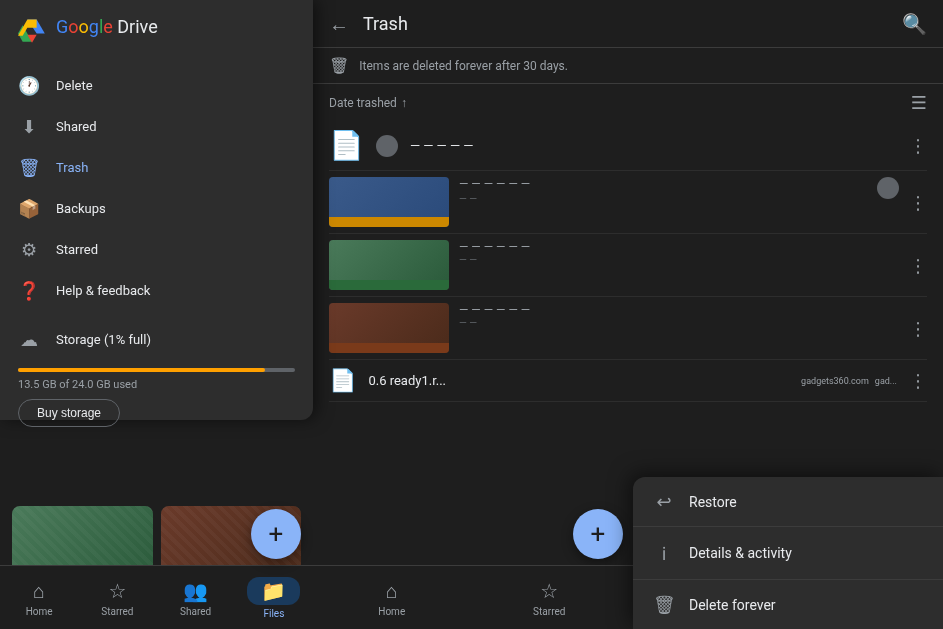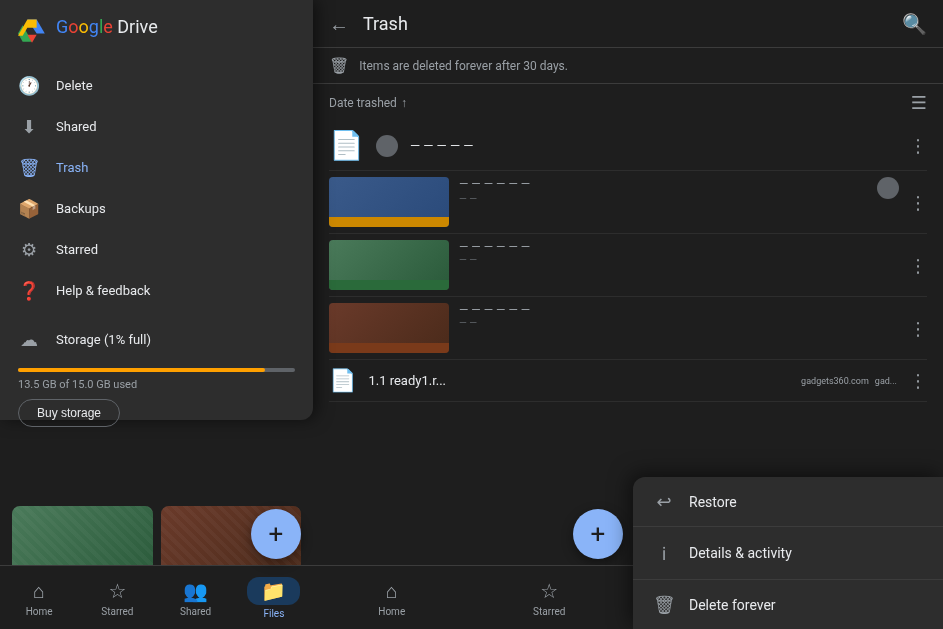--- a/index.html
+++ b/index.html
@@ -597,21 +597,21 @@
   <div class="menu-divider"></div>
 
   <div class="menu-item">
     <span class="mi-icon">☁</span>
     <span>Storage (1% full)</span>
   </div>
   <div class="storage-section">
     <div class="storage-bar-bg">
       <div class="storage-bar-fill"></div>
     </div>
-    <div class="storage-text">13.5 GB of 15.0 GB used</div>
+    <div class="storage-text">13.5 GB of 24.0 GB used</div>
     <button class="btn-buy-storage-menu">Buy storage</button>
   </div>
 </div>
 
 <div class="right-panel">
 
   <div class="trash-header">
     <span class="back-btn">←</span>
     <span class="trash-title">Trash</span>
     <span class="search-icon-btn">🔍</span>
@@ -674,21 +674,21 @@
       </div>
       <div style="flex:1;">
         <div style="font-size:12px;color:#9aa0a6;">— — — — — —</div>
         <div style="font-size:10px;color:#5f6368;">— —</div>
       </div>
       <span style="color:#9aa0a6;cursor:pointer;font-size:18px;align-self:center;">⋮</span>
     </div>
 
     <div class="trash-file-item">
       <span style="font-size:22px;color:#8ab4f8;">📄</span>
-      <span class="trash-file-name">1.1 ready1.r...</span>
+      <span class="trash-file-name">0.6 ready1.r...</span>
       <div style="display:flex;align-items:center;gap:6px;">
         <span style="font-size:9px;color:#9aa0a6;">gadgets360.com</span>
         <span style="font-size:9px;color:#9aa0a6;">gad...</span>
       </div>
       <span class="trash-file-more">⋮</span>
     </div>
   </div>
 
   <div style="position:absolute;bottom:70px;right:320px;width:50px;height:50px;border-radius:50%;background:#8ab4f8;display:flex;align-items:center;justify-content:center;font-size:26px;color:#1e1e1e;cursor:pointer;box-shadow:0 4px 12px rgba(0,0,0,0.4);">+</div>
 

